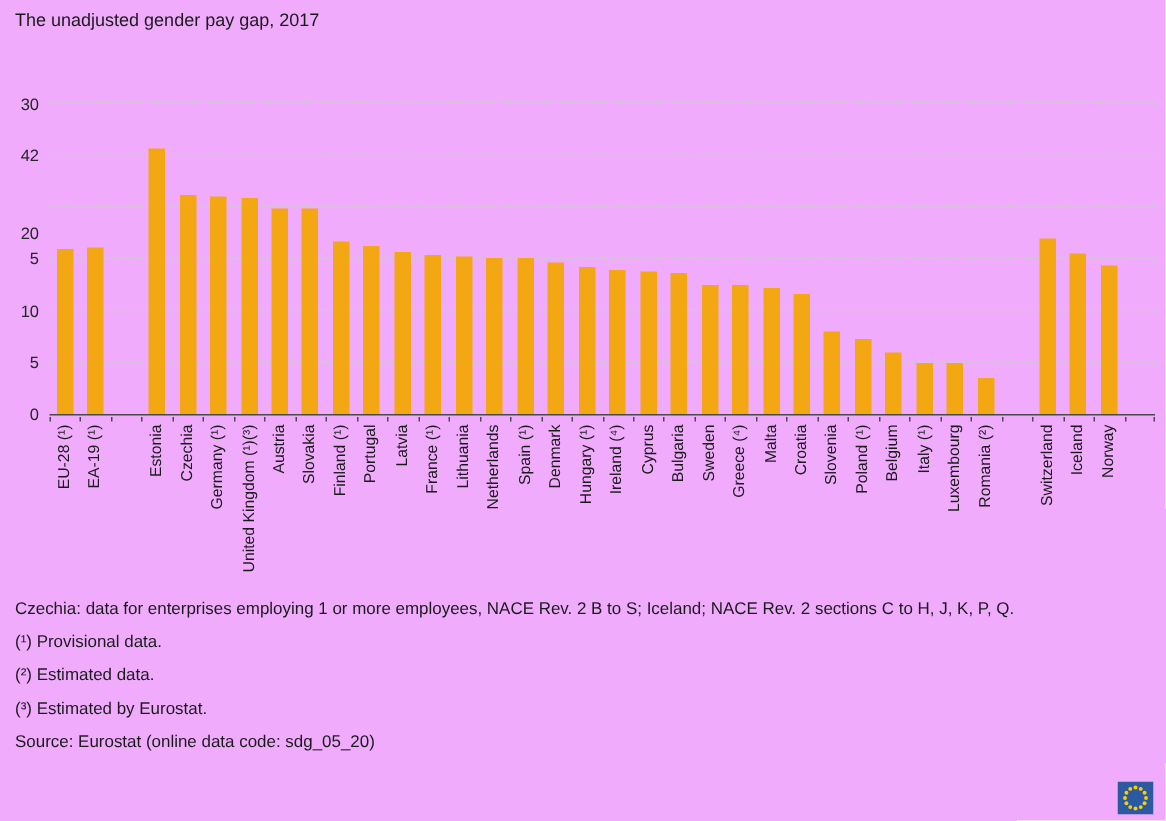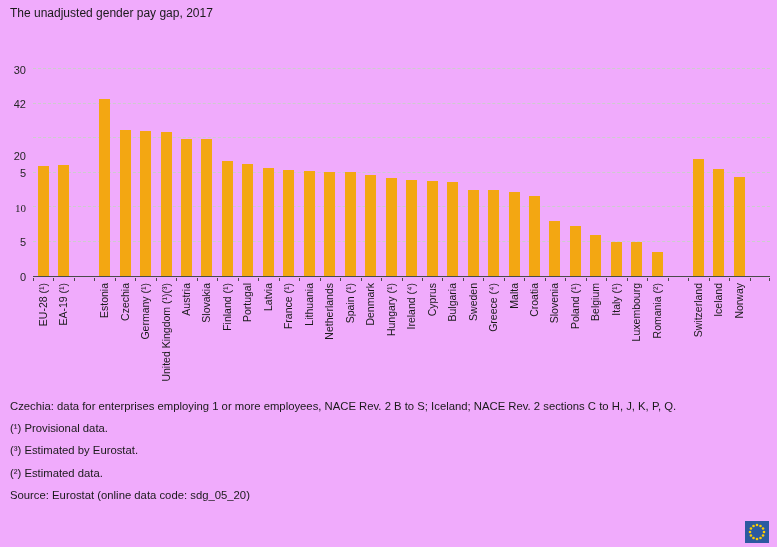--- a/index.html
+++ b/index.html
@@ -45,21 +45,21 @@
 </head>
 <body>
 
 <div class="page">
 
   <div class="title">The unadjusted gender pay gap, 2017</div>
 
   <div class="yaxis">
       <div class="ytick" style="bottom: -6.5px;">0</div>
       <div class="ytick" style="bottom: 28px;">5</div>
-      <div class="ytick" style="bottom: 62.5px; font-family: Liberation Serif, serif;">10</div>
+      <div class="ytick" style="bottom: 62.5px;">10</div>
       <div class="ytick" style="bottom: 97px;">5</div>
       <div class="ytick" style="bottom: 114px;">20</div>
       <div class="ytick" style="bottom: 166px;">42</div>
       <div class="ytick" style="bottom: 200.5px;">30</div>
     </div>
 
   <div class="plot">
     <div class="gridline" style="bottom: 34.5px;"></div>
       <div class="gridline" style="bottom: 69px;"></div>
       <div class="gridline" style="bottom: 103.5px;"></div>
@@ -312,22 +312,22 @@
       </div>
       <div class="xcell">
         <span class="xlabel">Norway</span>
       </div>
       <div class="xcell"></div>
     </div>
 
   <div class="notes">
     <div>Czechia: data for enterprises employing 1 or more employees, NACE Rev. 2 B to S; Iceland; NACE Rev. 2 sections C to H, J, K, P, Q.</div>
     <div>(¹) Provisional data.</div>
+    <div>(²) Estimated data.</div>
     <div>(³) Estimated by Eurostat.</div>
-    <div>(²) Estimated data.</div>
     <div>Source: Eurostat (online data code: sdg_05_20)</div>
   </div>
 
   <div class="logo">
     <svg class="logo-flag" width="24" height="22" viewBox="0 0 24 22">
       <rect x="0" y="0" width="24" height="22" fill="#2C5AA0"></rect>
       <g fill="#FFCC00">
           <circle cx="12.00" cy="4.00" r="1.3"></circle>
           <circle cx="15.50" cy="4.94" r="1.3"></circle>
           <circle cx="18.06" cy="7.50" r="1.3"></circle>

